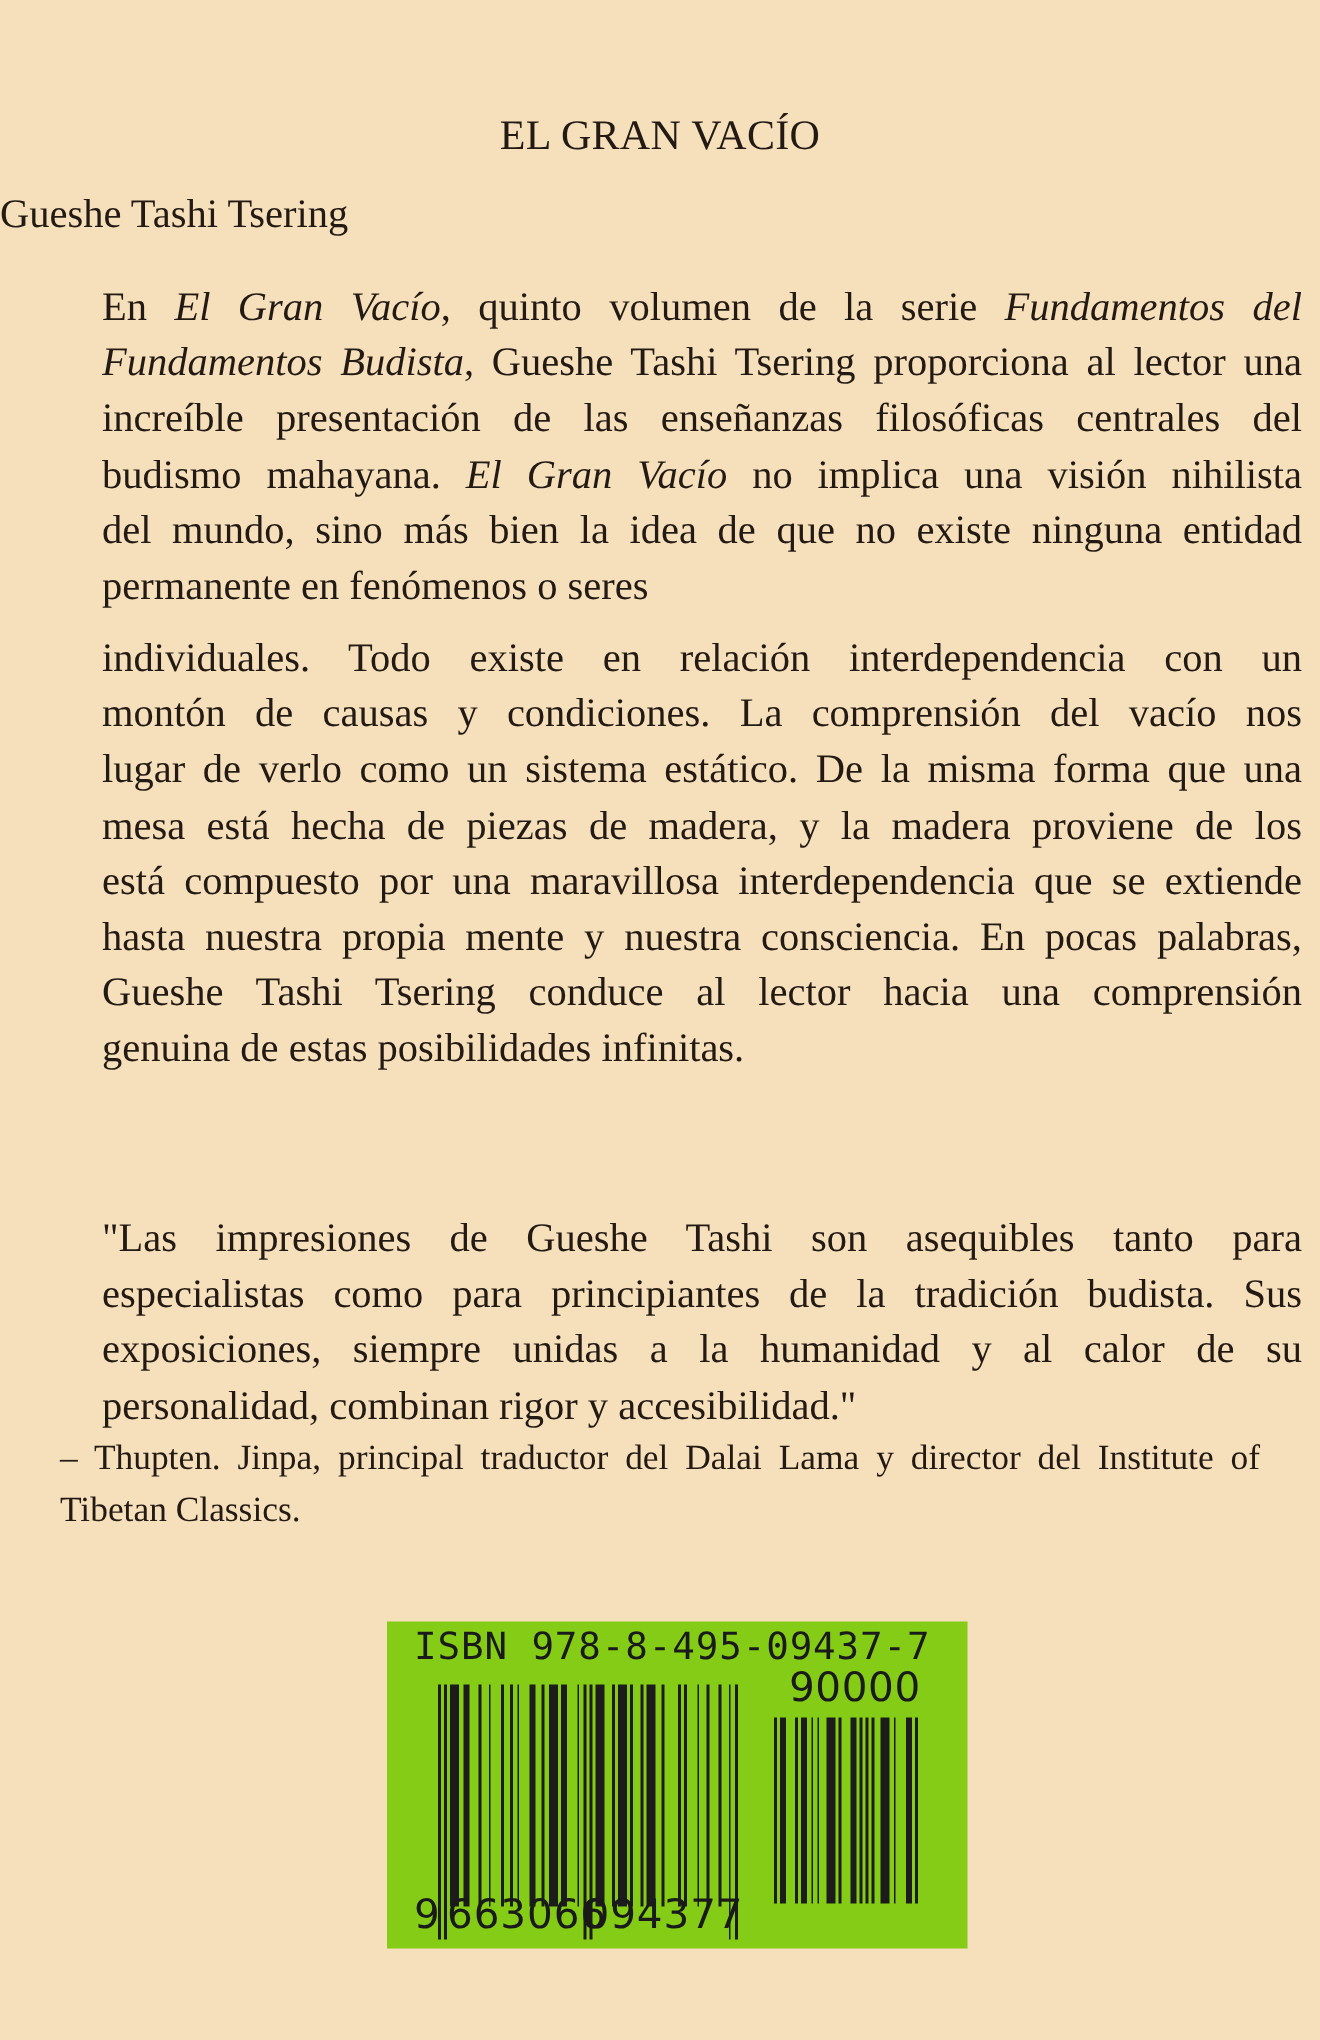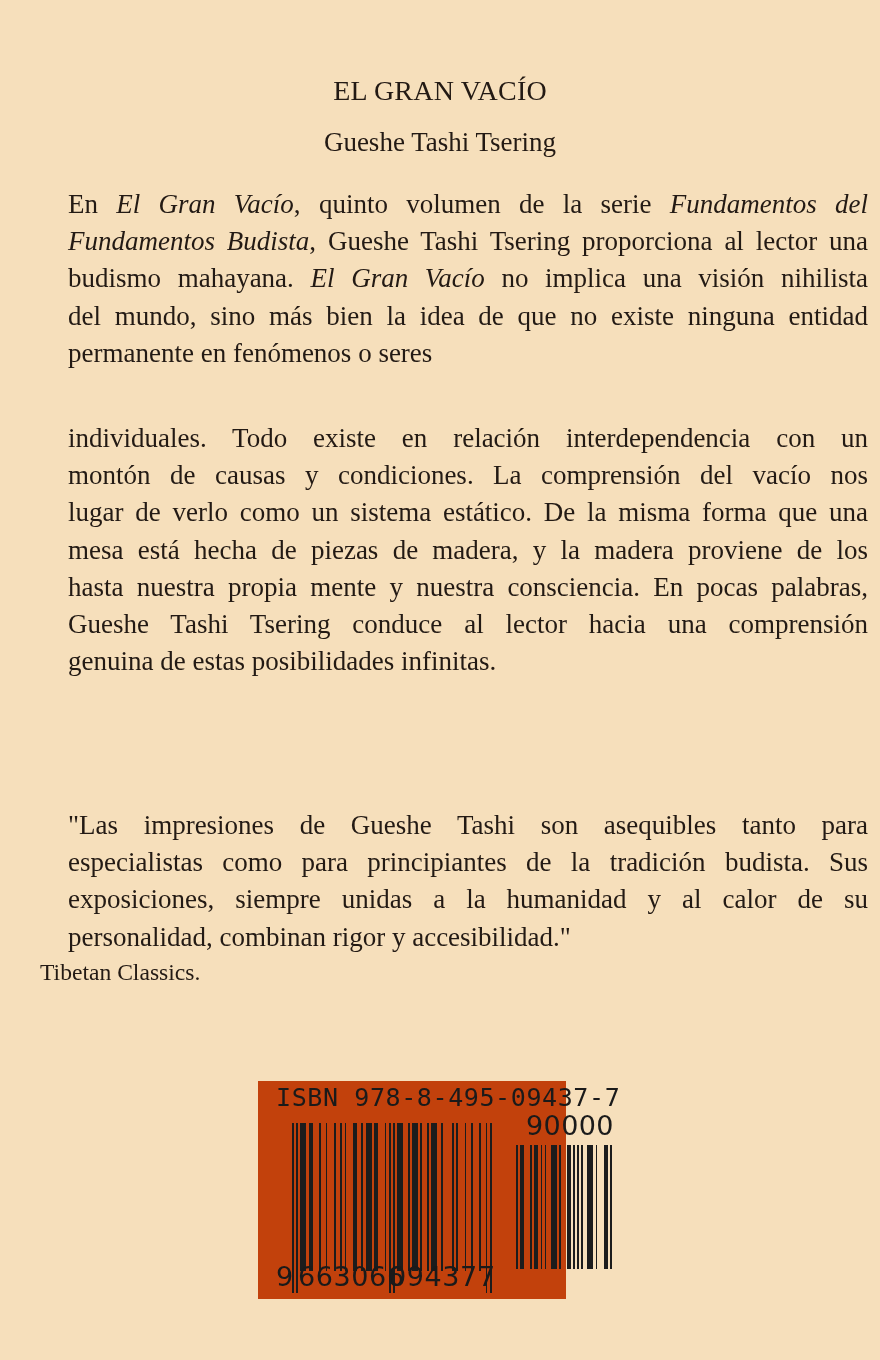--- a/index.html
+++ b/index.html
@@ -23,21 +23,21 @@
     text-align: center;
     font-size: 28px;
     letter-spacing: 0.2px;
     line-height: 34px;
   }
   .author {
     position: absolute;
     top: 125px;
     left: 0;
     width: 880px;
-    text-align: center;
+    text-align: left;
     font-size: 27px;
     line-height: 34px;
   }
   .para {
     position: absolute;
     left: 56px;
     width: 800px;
     font-size: 27px;
     line-height: 37.2px;
     text-align: justify;
@@ -65,23 +65,23 @@
     line-height: 35px;
   }
   .attr .line { height: 35px; }
   i { font-style: italic; }
 
   
   .barcode-box {
     position: absolute;
     left: 258px;
     top: 1081px;
-    width: 308px;
+    width: 387px;
     height: 218px;
-    background: #c2410c;
+    background: #84cc16;
   }
   .isbn-text {
     position: absolute;
     left: 18px;
     top: 2px;
     font-family: "DejaVu Sans Mono", "Liberation Mono", monospace;
     font-size: 25px;
     letter-spacing: 0.6px;
     color: #1a1a1a;
     line-height: 30px;
@@ -134,40 +134,43 @@
 <body>
 
 <div>
 
   <div class="title">EL GRAN VACÍO</div>
   <div class="author">Gueshe Tashi Tsering</div>
 
   <div class="para p1" id="p1">
       <span class="line">En <i>El Gran Vacío</i>, quinto volumen de la serie <i>Fundamentos del</i></span>
       <span class="line"><i>Fundamentos Budista</i>, Gueshe Tashi Tsering proporciona al lector una</span>
+      <span class="line">increíble presentación de las enseñanzas filosóficas centrales del</span>
       <span class="line">budismo mahayana. <i>El Gran Vacío</i> no implica una visión nihilista</span>
       <span class="line">del mundo, sino más bien la idea de que no existe ninguna entidad</span>
       <span class="line last">permanente en fenómenos o seres</span>
     </div>
   <div class="para p2" id="p2">
       <span class="line">individuales. Todo existe en relación interdependencia con un</span>
       <span class="line">montón de causas y condiciones. La comprensión del vacío nos</span>
       <span class="line">lugar de verlo como un sistema estático. De la misma forma que una</span>
       <span class="line">mesa está hecha de piezas de madera, y la madera proviene de los</span>
+      <span class="line">está compuesto por una maravillosa interdependencia que se extiende</span>
       <span class="line">hasta nuestra propia mente y nuestra consciencia. En pocas palabras,</span>
       <span class="line">Gueshe Tashi Tsering conduce al lector hacia una comprensión</span>
       <span class="line last">genuina de estas posibilidades infinitas.</span>
     </div>
   <div class="para p3" id="p3">
       <span class="line">"Las impresiones de Gueshe Tashi son asequibles tanto para</span>
       <span class="line">especialistas como para principiantes de la tradición budista. Sus</span>
       <span class="line">exposiciones, siempre unidas a la humanidad y al calor de su</span>
       <span class="line last">personalidad, combinan rigor y accesibilidad."</span>
     </div>
   <div class="attr" id="attr">
+      <span class="line">– Thupten. Jinpa, principal traductor del Dalai Lama y director del Institute of</span>
       <span class="line last">Tibetan Classics.</span>
     </div>
 
   <div class="barcode-box">
     <div class="isbn-text">ISBN 978-8-495-09437-7</div>
     <div class="price-code">90000</div>
     <div class="main-bars" id="mainbars">
         <div class="bar" style="left: 0px; width: 1.81px; height: 170px;"></div>
         <div class="bar" style="left: 4.21px; width: 1.81px; height: 170px;"></div>
         <div class="bar" style="left: 8.42px; width: 6.02px; height: 148px;"></div>

